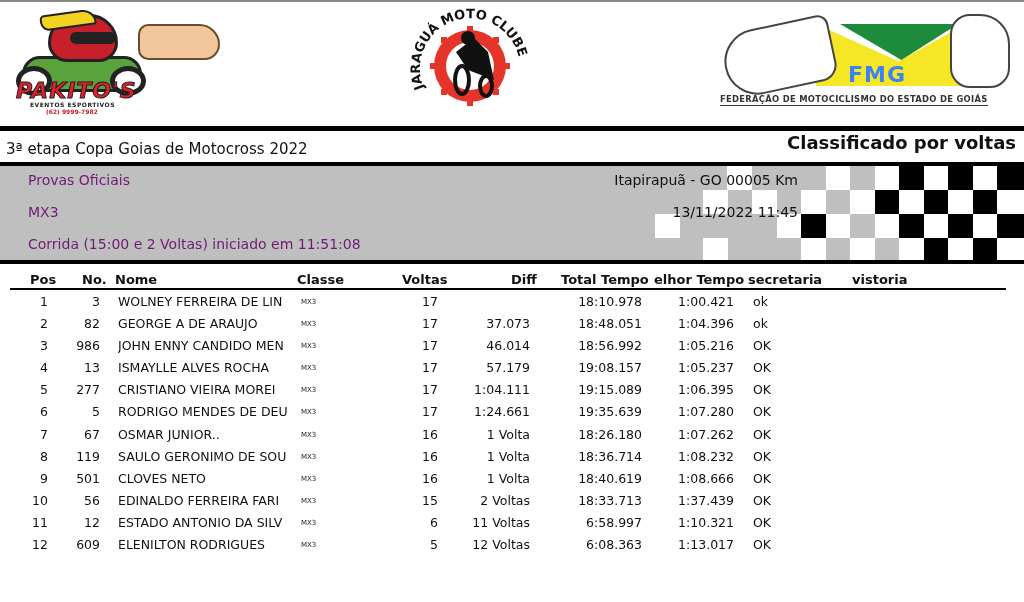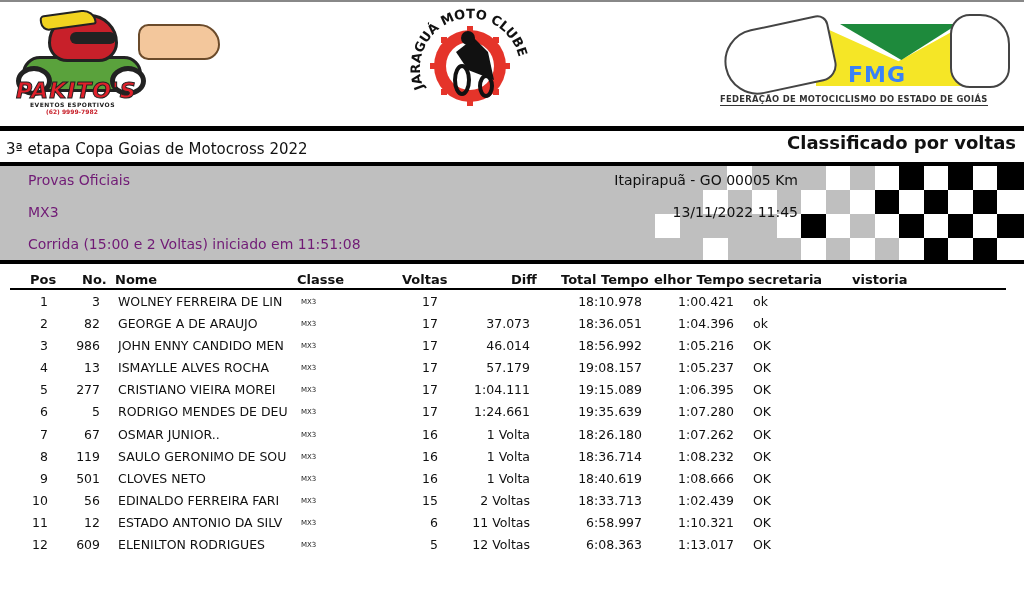--- a/index.html
+++ b/index.html
@@ -207,21 +207,21 @@
     <div class="td" style="left:852px"></div>
   </div>
 
   <div class="row">
     <div class="td r" style="left:20px;width:28px">2</div>
     <div class="td r" style="left:60px;width:40px">82</div>
     <div class="td name-clip" style="left:118px;width:170px">GEORGE A DE ARAUJO</div>
     <div class="td cls" style="left:301px">MX3</div>
     <div class="td r" style="left:400px;width:38px">17</div>
     <div class="td r" style="left:450px;width:80px">37.073</div>
-    <div class="td r" style="left:560px;width:82px">18:36.051</div>
+    <div class="td r" style="left:560px;width:82px">18:48.051</div>
     <div class="td r" style="left:650px;width:84px">1:04.396</div>
     <div class="td" style="left:753px">ok</div>
     <div class="td" style="left:852px"></div>
   </div>
 
   <div class="row">
     <div class="td r" style="left:20px;width:28px">3</div>
     <div class="td r" style="left:60px;width:40px">986</div>
     <div class="td name-clip" style="left:118px;width:170px">JOHN ENNY CANDIDO MEN</div>
     <div class="td cls" style="left:301px">MX3</div>
@@ -312,21 +312,21 @@
   </div>
 
   <div class="row">
     <div class="td r" style="left:20px;width:28px">10</div>
     <div class="td r" style="left:60px;width:40px">56</div>
     <div class="td name-clip" style="left:118px;width:170px">EDINALDO FERREIRA FARI</div>
     <div class="td cls" style="left:301px">MX3</div>
     <div class="td r" style="left:400px;width:38px">15</div>
     <div class="td r" style="left:450px;width:80px">2 Voltas</div>
     <div class="td r" style="left:560px;width:82px">18:33.713</div>
-    <div class="td r" style="left:650px;width:84px">1:02.439</div>
+    <div class="td r" style="left:650px;width:84px">1:37.439</div>
     <div class="td" style="left:753px">OK</div>
     <div class="td" style="left:852px"></div>
   </div>
 
   <div class="row">
     <div class="td r" style="left:20px;width:28px">11</div>
     <div class="td r" style="left:60px;width:40px">12</div>
     <div class="td name-clip" style="left:118px;width:170px">ESTADO ANTONIO DA SILV</div>
     <div class="td cls" style="left:301px">MX3</div>
     <div class="td r" style="left:400px;width:38px">6</div>

